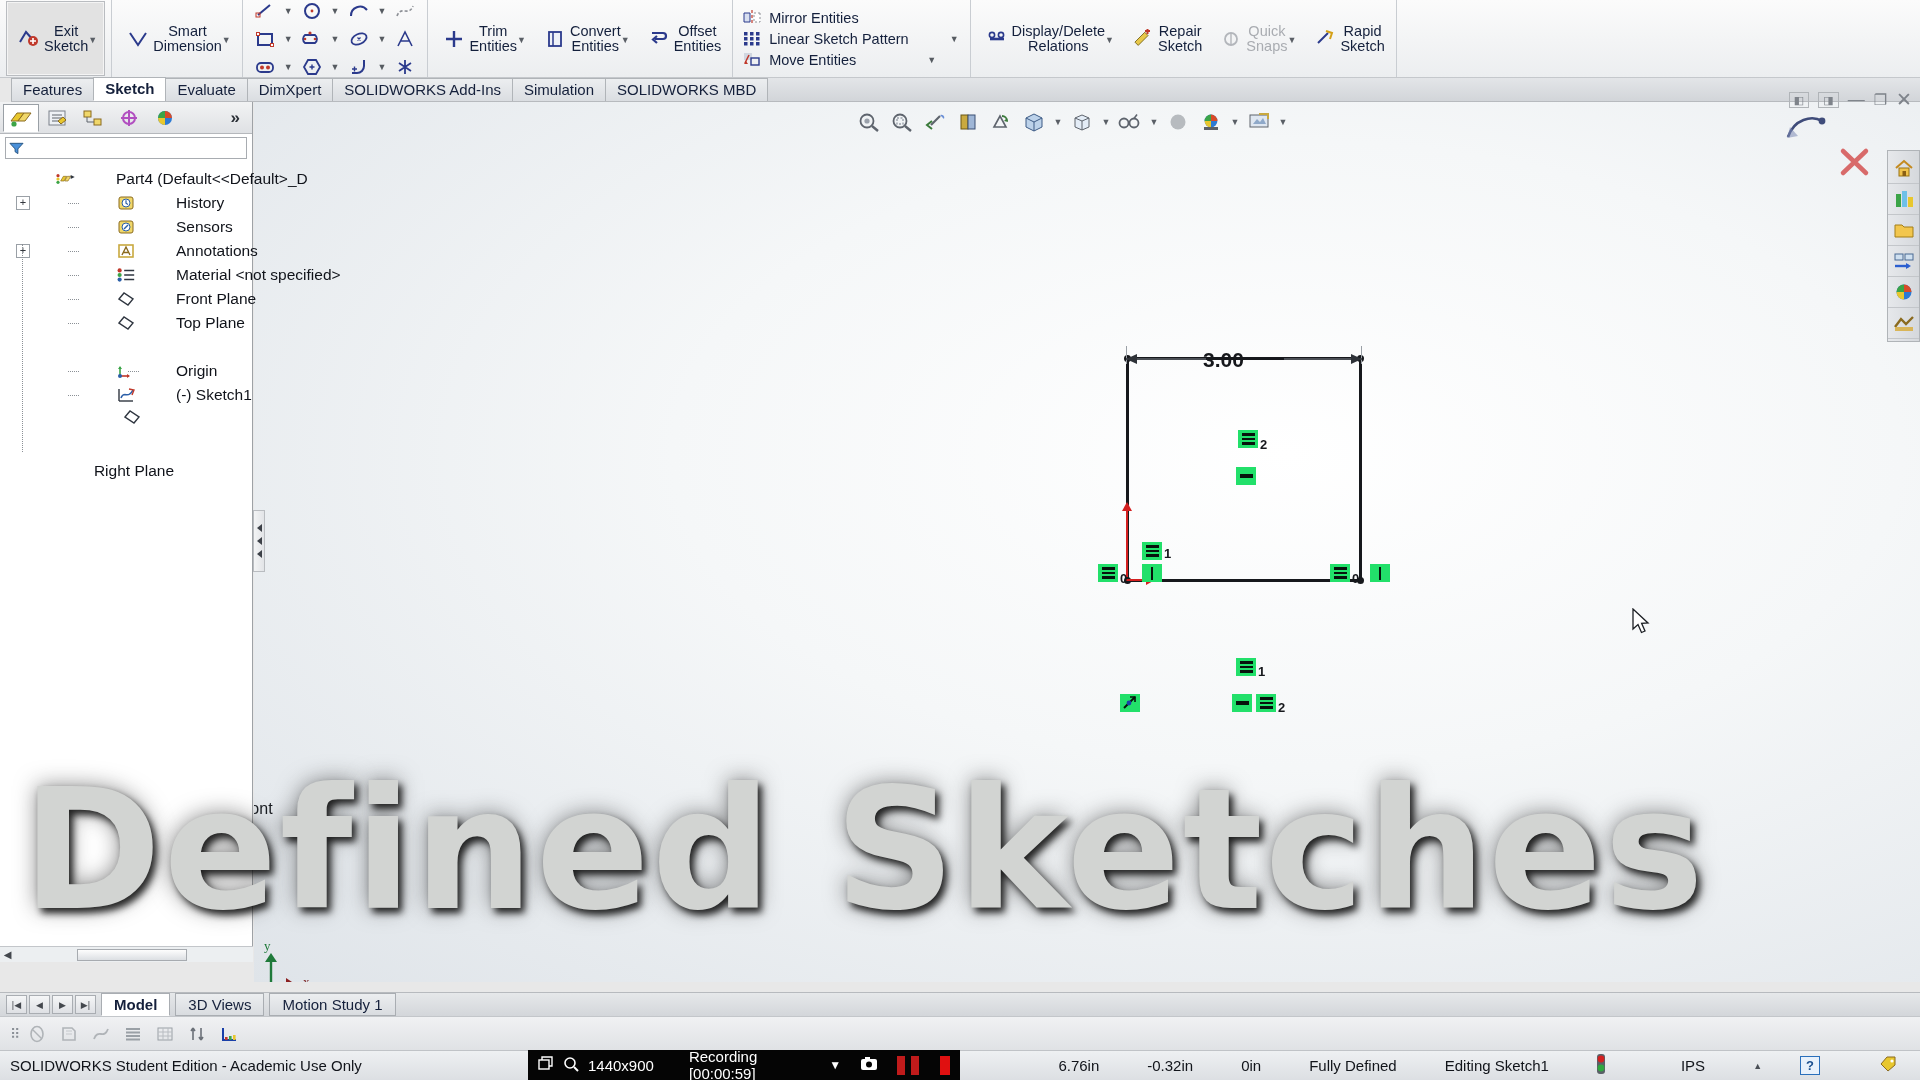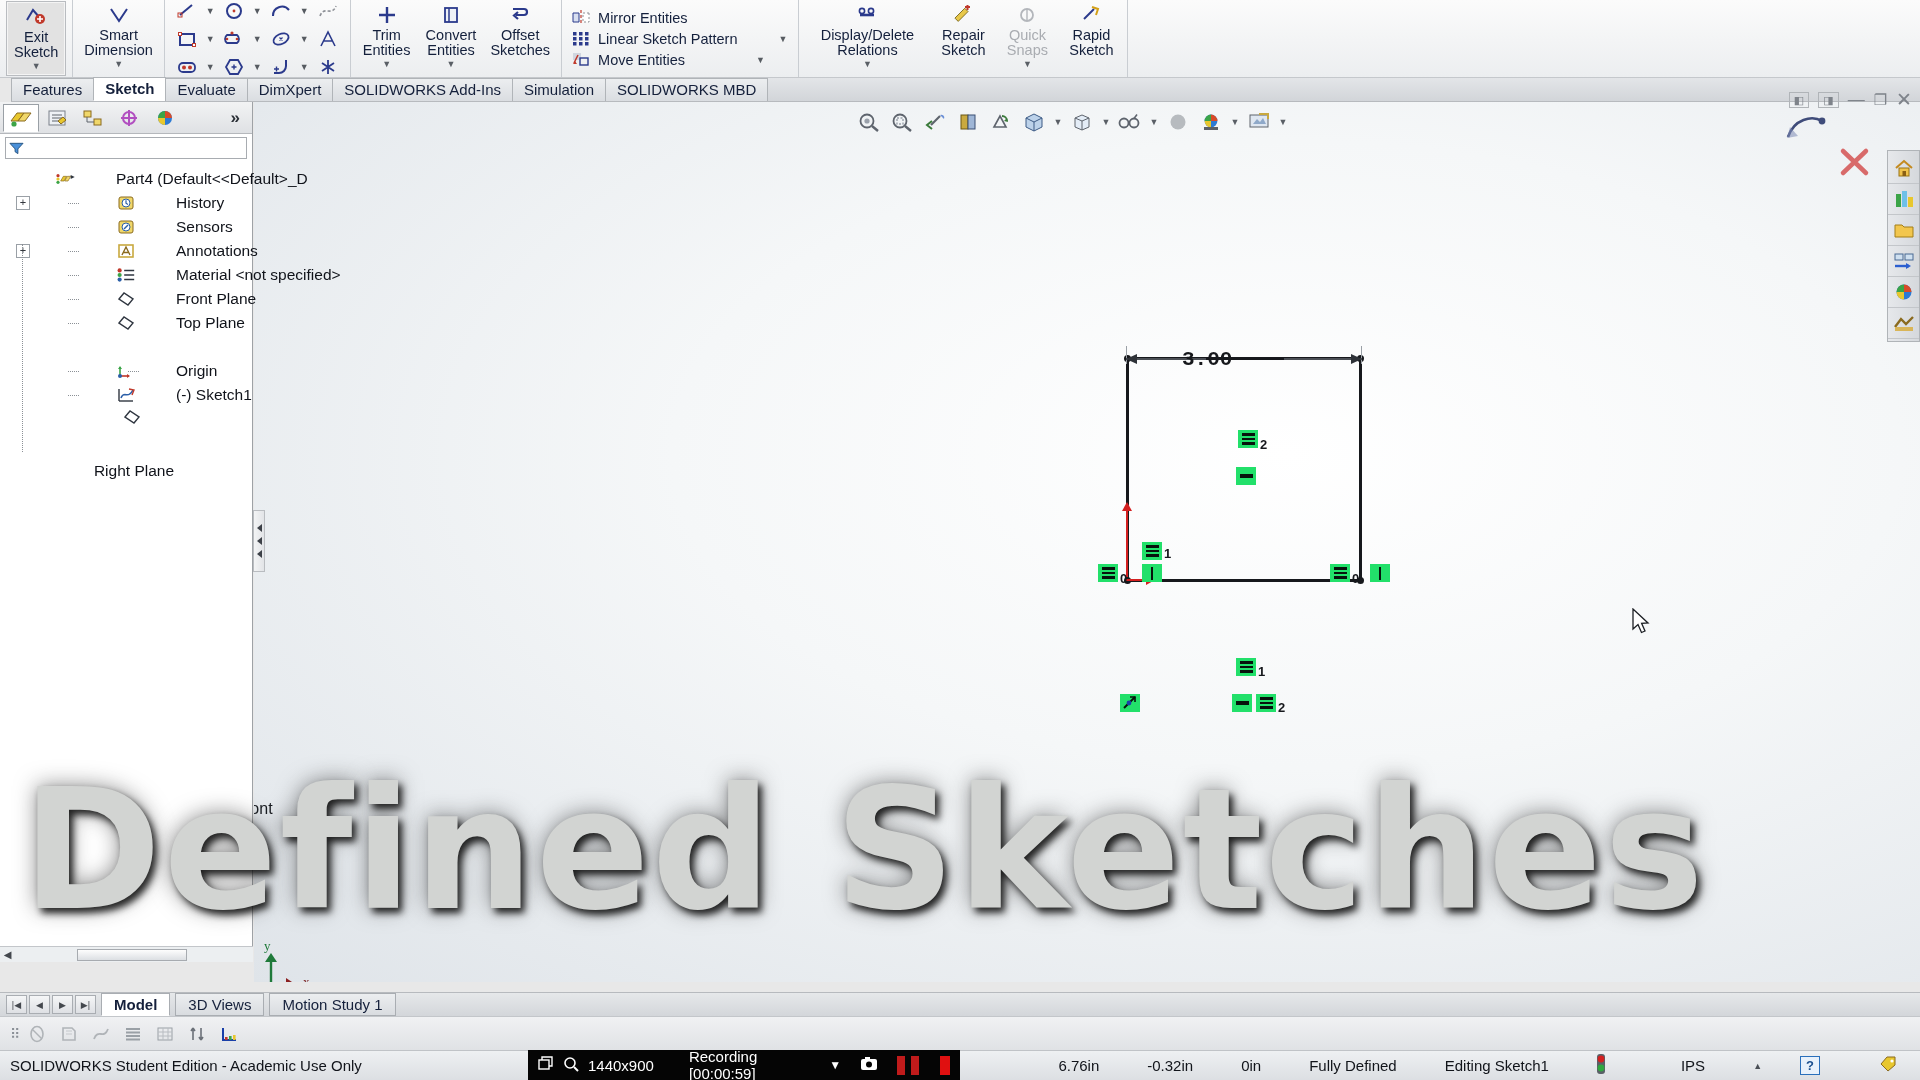--- a/index.html
+++ b/index.html
@@ -7,21 +7,21 @@
     font-family:"Liberation Sans", sans-serif; background:#e8e8e8; }
 
   #app { position:relative; width:1920px; height:1080px; }
 
   
   .ribbon { position:absolute; left:0; top:0; width:1920px; height:78px;
     background:linear-gradient(#fbfbfb,#eceef0); border-bottom:1px solid #c5c8cc;
     display:flex; align-items:stretch; overflow:hidden; }
   .rgroup { display:flex; align-items:stretch; padding:0 4px;
     border-right:1px solid #c9cdd2; }
-  .rbtn { display:flex; flex-direction:column; align-items:center; justify-content:flex-start;
+  .rbtn { display:flex; flex-direction:row; align-items:center; justify-content:flex-start;
     padding:2px 7px; min-width:52px; color:#14203c; font-size:14.5px; line-height:15px;
     text-align:center; cursor:default; }
   .rbtn.lgbtn { min-width:64px; }
   .rbtn .lbl { white-space:pre-line; }
   .rbtn.disabled { color:#a9acb1; }
   .exitsk { background:#e2e2e2; border:1px solid #b9bcc0; margin:1px 2px;
     box-shadow:inset 0 0 0 1px #f4f4f4; }
   .caret { font-size:9px; color:#5a5f66; line-height:8px; margin-top:2px; }
   .icn { width:30px; height:26px; display:flex; align-items:center; justify-content:center; }
   .icn svg { display:block; }
@@ -290,21 +290,21 @@
         <span class="caret">▼</span>
       </div>
       <div class="rbtn lgbtn">
         <span class="icn">
           <svg width="26" height="20" viewBox="0 0 26 20">
             <path d="M6 4 h11 a3 3 0 0 1 0 6 L9 10" fill="none" stroke="#2b3a8c" stroke-width="2.2"></path>
             <path d="M11 7 L7 10.5 L11 14" fill="none" stroke="#2b3a8c" stroke-width="2.2"></path>
           </svg>
         </span>
         <span class="lbl">Offset
-Sketches</span>
+Entities</span>
       </div>
     </div>
 
     <div class="rgroup" style="flex-direction:column;justify-content:center;gap:1px;padding:1px 5px;">
       <div class="listitem">
         <span class="icn" style="width:22px;height:18px;">
           <svg width="20" height="17" viewBox="0 0 20 17">
               <path d="M10 1 v15" stroke="#c0392b" stroke-width="1.2" stroke-dasharray="3 2"></path>
               <path d="M2 4 h6 v9 h-6 Z" fill="#d8dff0" stroke="#2b3a8c"></path>
               <path d="M18 4 h-6 v9 h6 Z" fill="#fff" stroke="#8d9096" stroke-dasharray="2 2"></path>
@@ -418,21 +418,21 @@
     <div style="position:absolute;left:868px;top:400px;width:0;height:0;border-left:5px solid transparent;border-right:5px solid transparent;border-bottom:9px solid #d42020;"></div>
     <div style="position:absolute;left:872px;top:477px;width:22px;height:2px;background:#d42020;"></div>
     <div style="position:absolute;left:892px;top:473px;width:0;height:0;border-top:5px solid transparent;border-bottom:5px solid transparent;border-left:9px solid #d42020;"></div>
 
     <div class="extline" style="left:872px; top:244px; height:18px;"></div>
     <div class="extline" style="left:1107px; top:244px; height:18px;"></div>
     <div class="dimline" style="left:872px; top:256px; width:80px; height:1.6px;"></div>
     <div class="dimline" style="left:1030px; top:256px; width:78px; height:1.6px;"></div>
     <div style="position:absolute;left:872px;top:252px;width:0;height:0;border-top:5px solid transparent;border-bottom:5px solid transparent;border-right:11px solid #2e3238;"></div>
     <div style="position:absolute;left:1097px;top:252px;width:0;height:0;border-top:5px solid transparent;border-bottom:5px solid transparent;border-left:11px solid #2e3238;"></div>
-    <div class="dimtxt" style="left:928px; top:246px;font-family:Liberation Mono, monospace;">3.00</div>
+    <div class="dimtxt" style="left:949px; top:246px;">3.00</div>
 
     <div class="rel" style="left:984px;top:328px;width:20px;height:18px;">
       <span class="eqs">
           <i></i>
           <i></i>
           <i></i>
         </span>
     </div>
     <div class="relsub" style="left:1006px;top:335px;">2</div>
 

